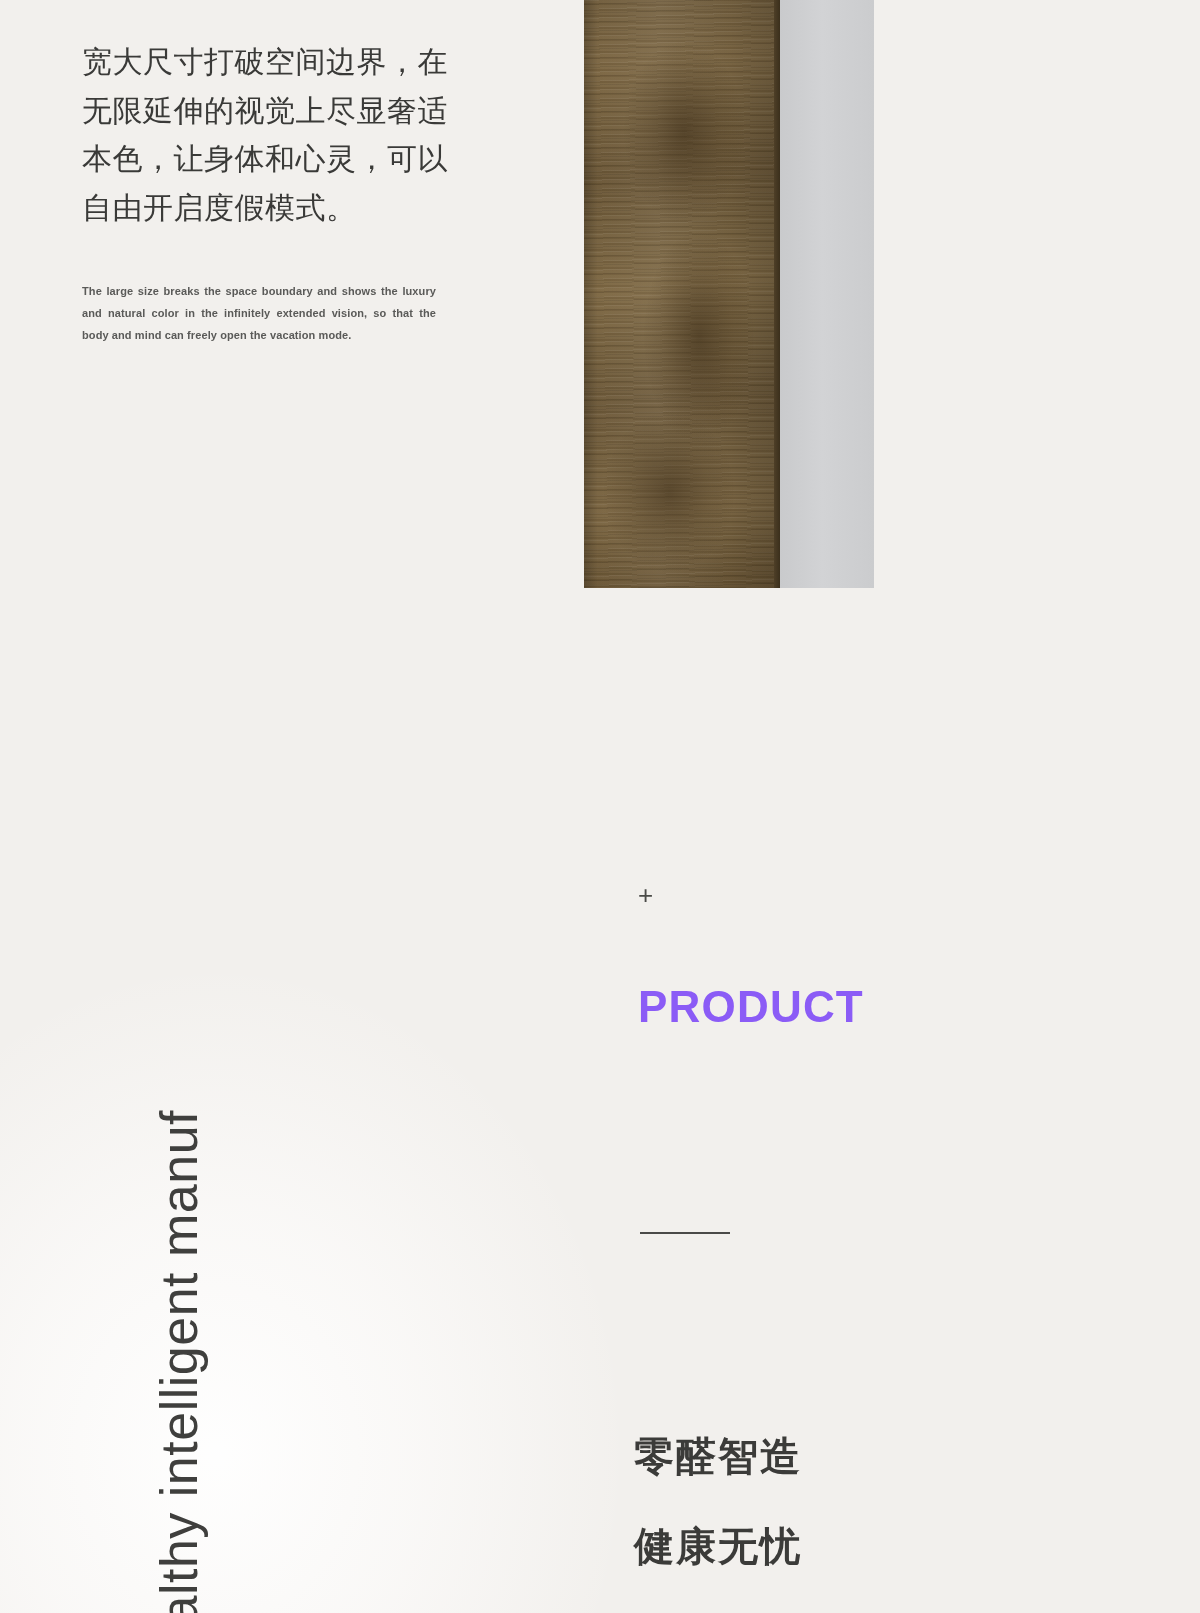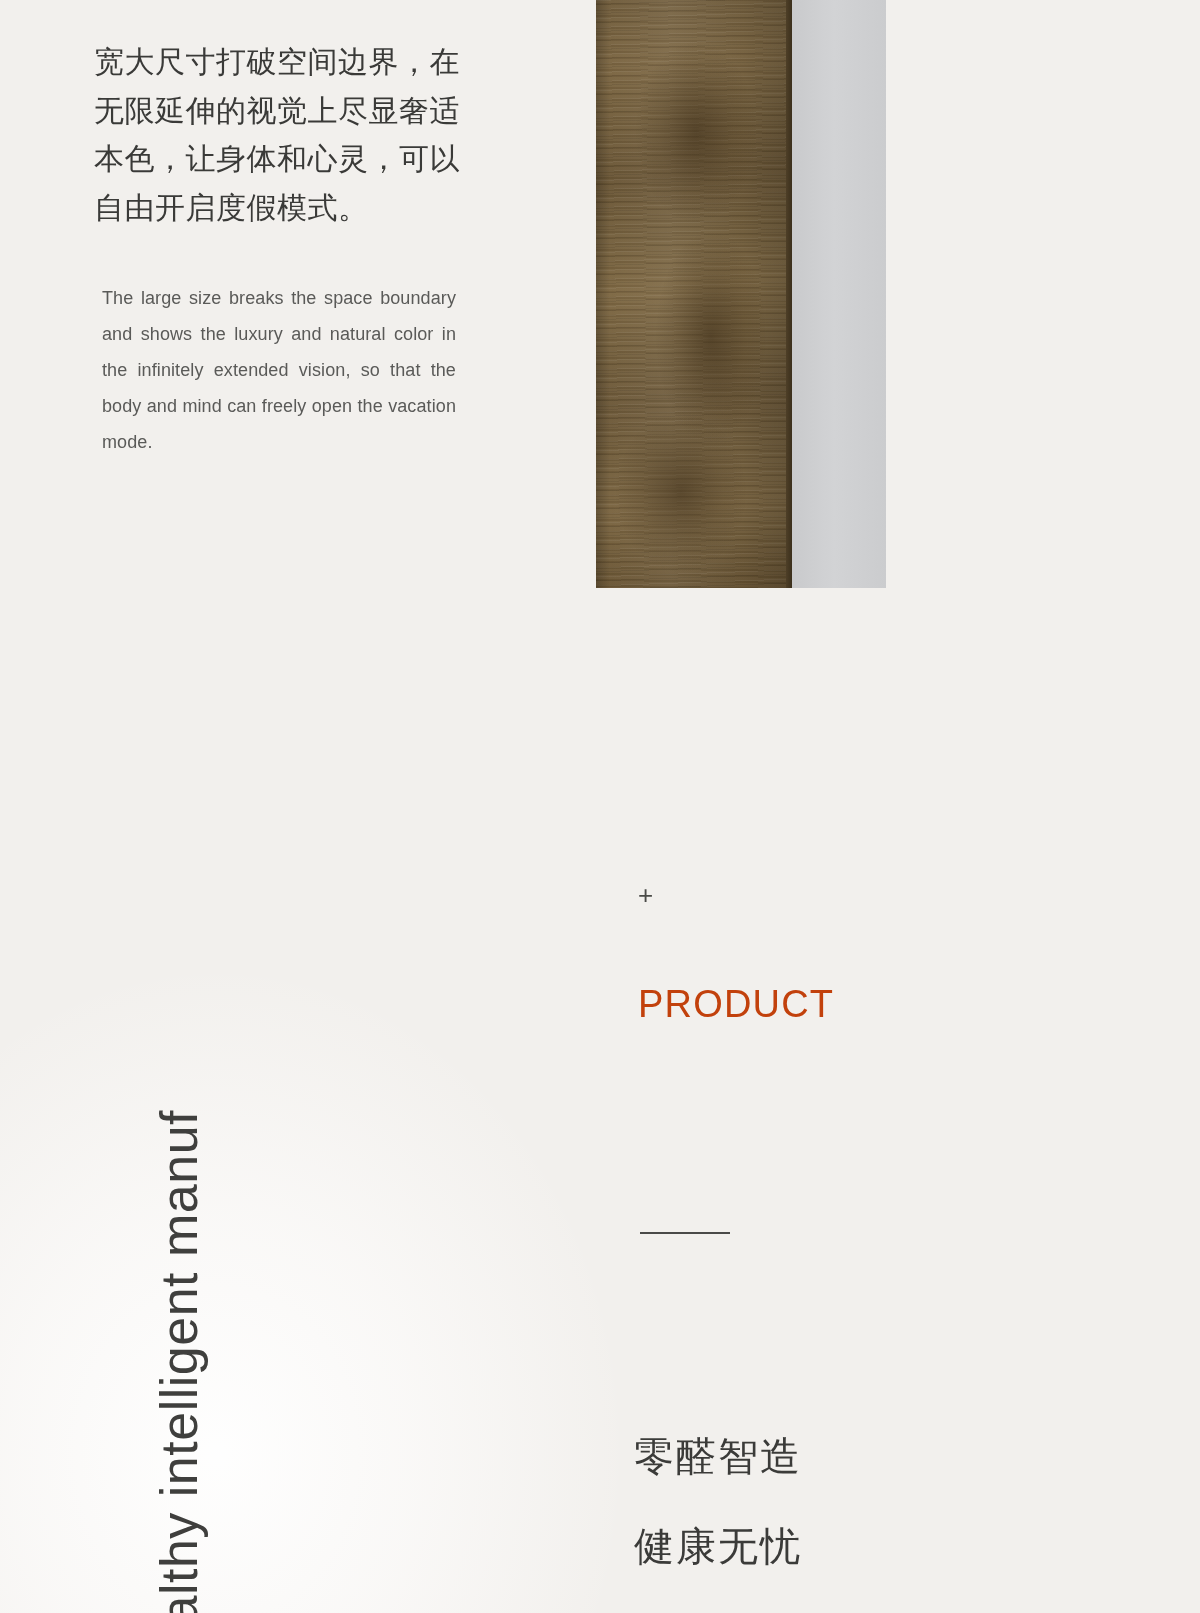--- a/index.html
+++ b/index.html
@@ -12,21 +12,21 @@
     position: relative;
     background: #f2f0ed;
     font-family: "Liberation Sans", sans-serif;
     overflow: hidden;
   }
 
   
   .top-section {
     position: absolute;
     top: 0;
-    left: 16px;
+    left: 4px;
     width: 960px;
     height: 600px;
     padding-left: 48px;
   }
 
   .copy-block {
     position: absolute;
     left: 78px;
     top: 38px;
     width: 380px;
@@ -36,29 +36,30 @@
     font-size: 30px;
     line-height: 1.62;
     color: #3a3a38;
     letter-spacing: 0.5px;
     font-weight: 400;
     margin: 0;
     white-space: pre-line;
   }
 
   .body-en {
-    margin: 8px;
+    margin: 0;
     margin-top: 48px;
     width: 354px;
-    font-size: 18px;
+    font-size: 11px;
     line-height: 2.0;
     color: #5a5a58;
     text-align: justify;
     text-justify: inter-word;
     letter-spacing: 0.1px;
+    font-weight: bold;
   }
 
   
   .product-image {
     position: absolute;
     left: 580px;
     top: -18px;
     width: 290px;
     height: 606px;
     overflow: hidden;
@@ -132,24 +133,24 @@
     font-size: 26px;
     line-height: 1;
     color: #4a4a47;
     font-weight: 400;
   }
 
   .features-title {
     position: absolute;
     left: 638px;
     top: 385px;
-    font-size: 38px;
-    font-weight: 400;
+    font-size: 44px;
+    font-weight: 700;
     letter-spacing: 1.2px;
-    color: #c2410c;
+    color: #8b5cf6;
     line-height: 1.0;
   }
   .features-title-2 {
     position: absolute;
     left: 638px;
     top: 505px;
     font-size: 38px;
     font-weight: 700;
     letter-spacing: 1.2px;
     color: #4a4a48;
@@ -162,21 +163,21 @@
     top: 632px;
     width: 90px;
     height: 2px;
     background: #4a4a48;
   }
 
   .cn-feature {
     position: absolute;
     left: 634px;
     font-size: 40px;
-    font-weight: 400;
+    font-weight: 700;
     letter-spacing: 2px;
     color: #3b3b39;
     line-height: 1;
   }
   .cn-feature-1 { top: 836px; }
   .cn-feature-2 { top: 926px; text-align: right; }
 
   .vertical-text {
     position: absolute;
     left: 150px;

